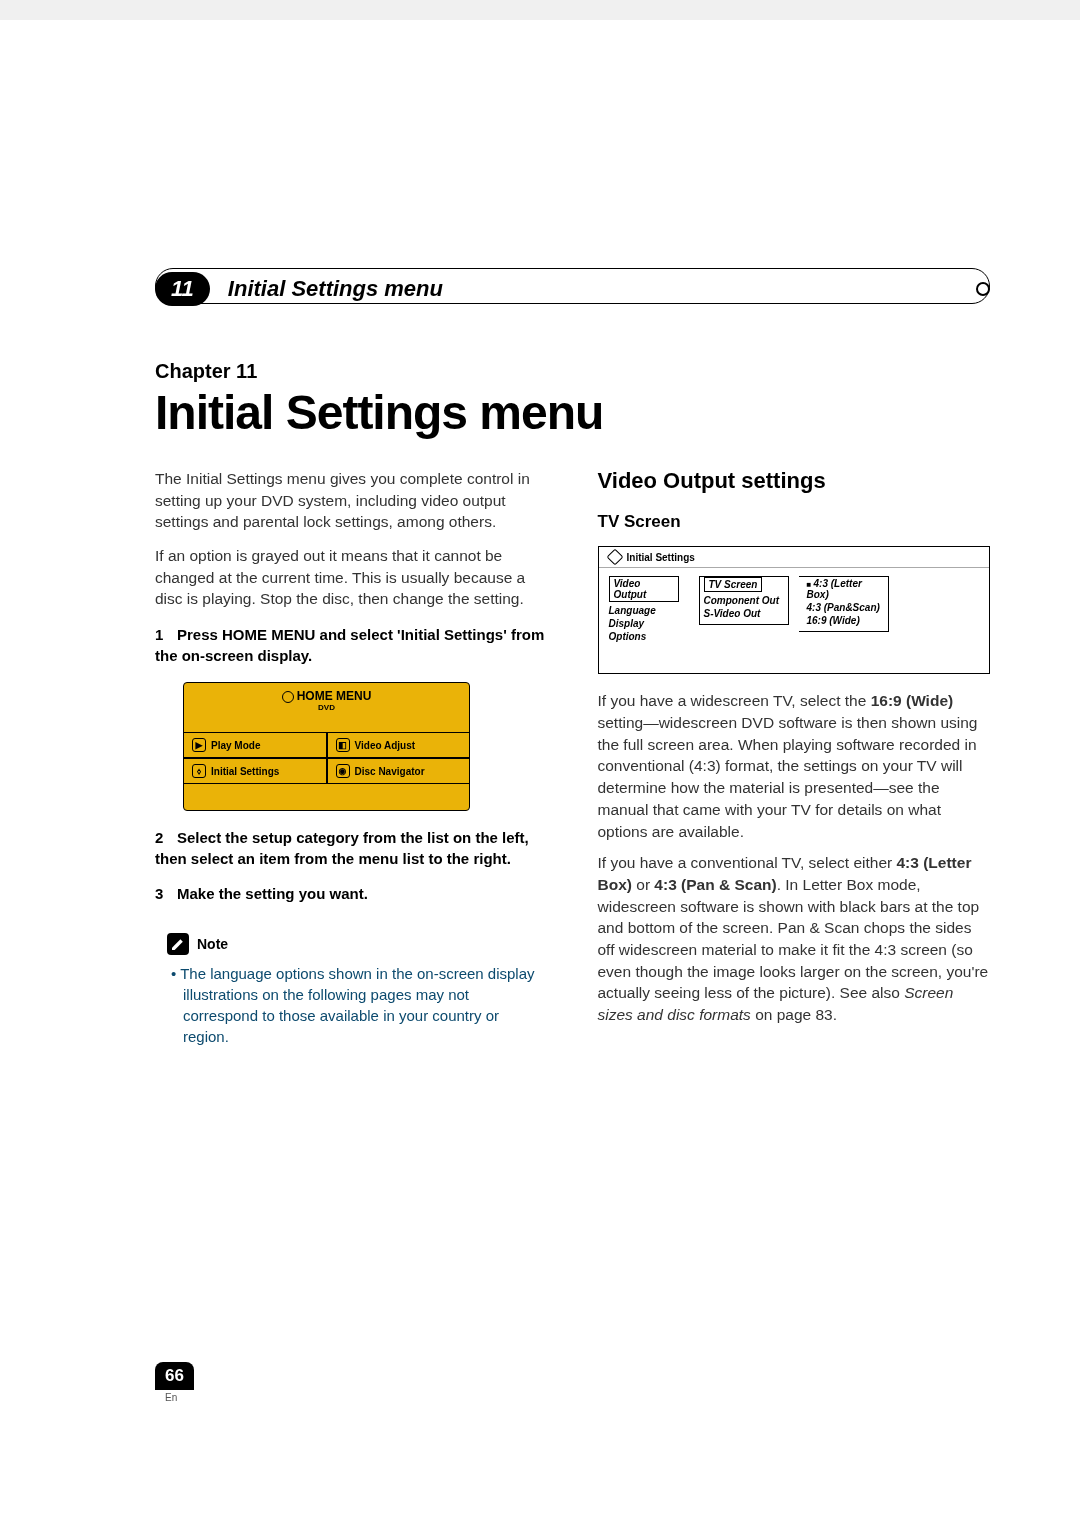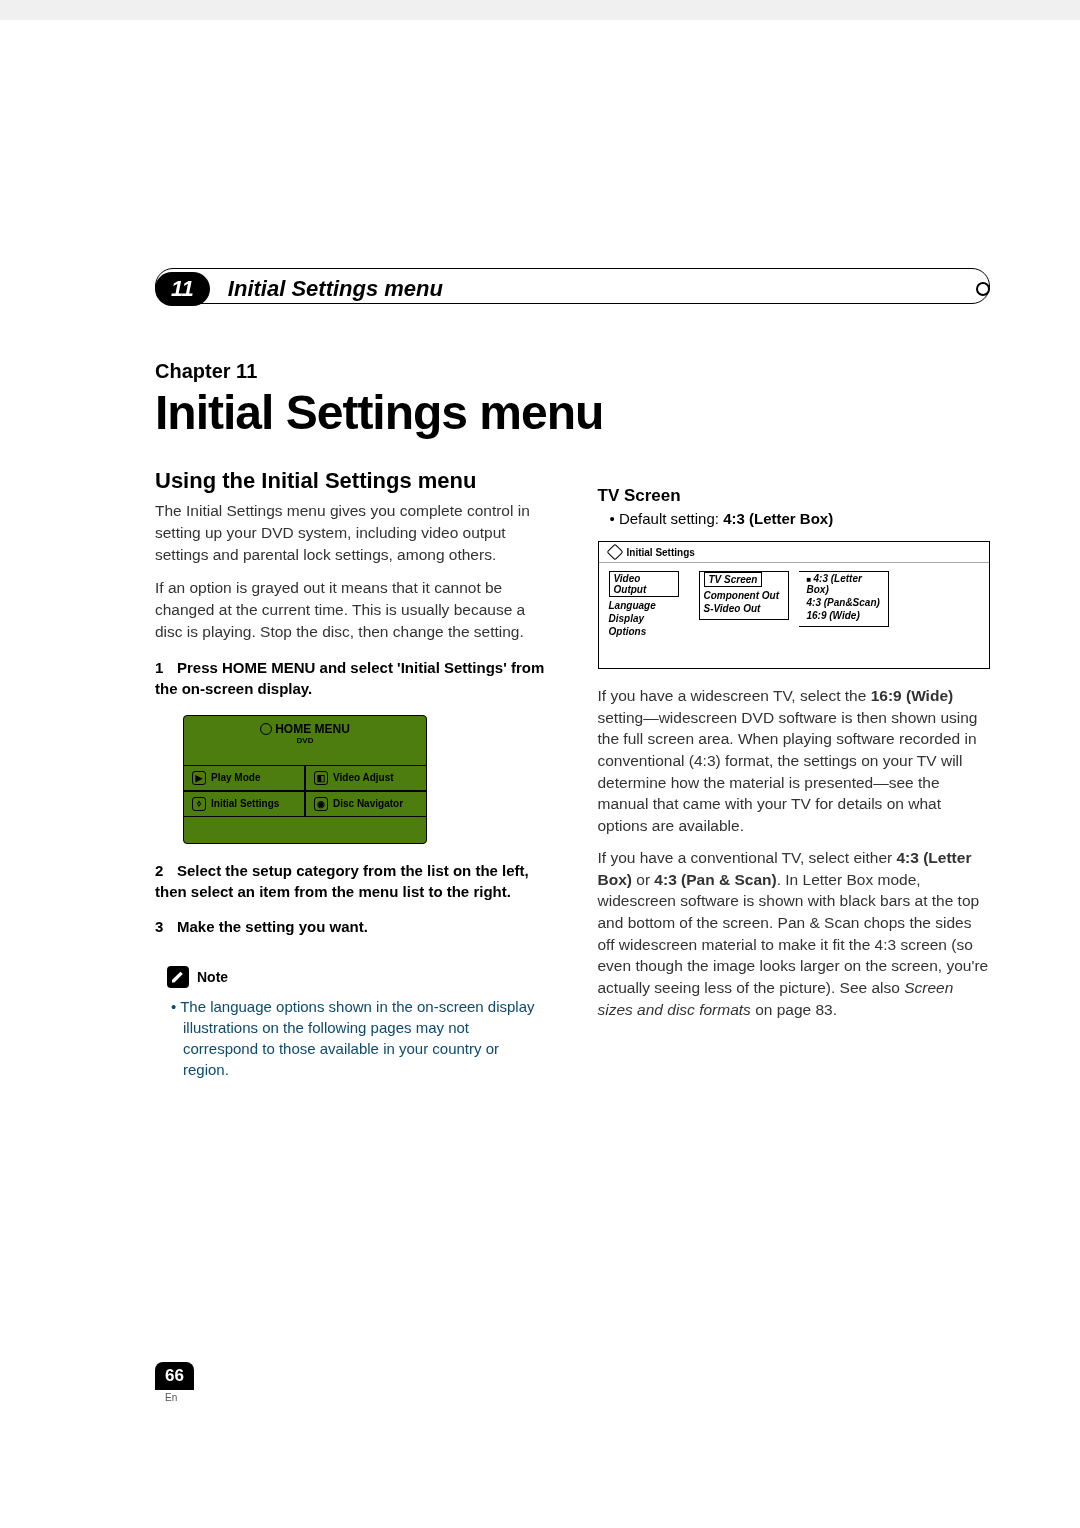--- a/index.html
+++ b/index.html
@@ -13,21 +13,21 @@
 .content { margin-top: 80px; padding-left: 65px; }
 .chapter-label { font-size: 20px; font-weight: bold; }
 .main-title { font-size: 48px; font-weight: 900; margin-top: 2px; letter-spacing: -1px; }
 .two-col { display: flex; gap: 50px; margin-top: 28px; }
 .col { width: 50%; }
 .h2 { font-size: 22px; font-weight: 900; margin-bottom: 6px; line-height: 1.2; }
 .body-text { font-size: 15.5px; line-height: 1.4; color: #333; }
 .body-text + .body-text { margin-top: 12px; }
 .step { font-size: 15px; font-weight: bold; margin-top: 14px; line-height: 1.4; }
 .step-num { display: inline-block; width: 22px; }
-.home-menu { border: 1.5px solid #000; border-radius: 4px; background: #4d7c0f; width: 244px; margin: 16px 0 16px 28px; padding: 0 0 26px 0; }
+.home-menu { border: 1.5px solid #000; border-radius: 4px; background: #eab308; width: 287px; margin: 16px 0 16px 28px; padding: 0 0 26px 0; }
 .hm-title { text-align: center; font-weight: bold; font-size: 12px; padding: 6px 0 0 0; }
 .hm-sub { text-align: center; font-size: 8px; font-weight: bold; padding-bottom: 20px; }
 .hm-row { display: flex; }
 .hm-cell { flex: 1; border: 1px solid #000; padding: 5px 8px; font-size: 10px; font-weight: bold; display: flex; align-items: center; gap: 5px; }
 .hm-icon { width: 14px; height: 14px; border: 1.5px solid #000; border-radius: 3px; display: flex; align-items: center; justify-content: center; font-size: 9px; }
 .hm-cell:first-child { border-left: none; }
 .hm-cell:last-child { border-right: none; }
 .note-row { display: flex; align-items: center; gap: 8px; margin-top: 29px; margin-left: 12px; }
 .note-icon { width: 22px; height: 22px; background: #000; border-radius: 4px; display: flex; align-items: center; justify-content: center; }
 .note-pencil { width: 12px; height: 12px; background: #fff; clip-path: polygon(0 80%, 70% 10%, 90% 30%, 20% 100%, 0 100%); }
@@ -66,21 +66,20 @@
     <div class="header-circle"></div>
   </div>
 
   <div class="content">
     <div class="chapter-label">Chapter 11</div>
     <div class="main-title">Initial Settings menu</div>
 
     <div class="two-col">
 
       <div class="col">
-        <div class="h2">Using the Initial Settings menu</div>
         <div class="body-text">The Initial Settings menu gives you complete control in setting up your DVD system, including video output settings and parental lock settings, among others.</div>
         <div class="body-text">If an option is grayed out it means that it cannot be changed at the current time. This is usually because a disc is playing. Stop the disc, then change the setting.</div>
 
         <div class="step">
           <span class="step-num">1</span><span>Press HOME MENU and select 'Initial Settings' from the on-screen display.</span>
         </div>
 
         <div class="home-menu">
           <div class="hm-title">
             <span style="display:inline-block;width:12px;height:12px;border:1.5px solid #000;border-radius:50%;vertical-align:middle;margin-right:3px"></span><span>HOME MENU</span>
@@ -118,24 +117,22 @@
         <div class="note-row">
           <div class="note-icon">
               <div class="note-pencil"></div>
             </div>
           <div class="note-label">Note</div>
         </div>
         <div class="bullet-text">• The language options shown in the on-screen display illustrations on the following pages may not correspond to those available in your country or region.</div>
       </div>
 
       <div class="col">
+        <div class="h2">Video Output settings</div>
         <div class="h3">TV Screen</div>
-        <div class="default-line">
-          <span>• Default setting: </span><b>4:3 (Letter Box)</b>
-        </div>
 
         <div class="settings-box">
           <div class="sb-header">
             <span class="sb-gear"></span>
             <span>Initial Settings</span>
           </div>
           <div class="sb-body">
             <div class="sb-col sb-col1">
               <div class="sb-line-wrap">Video Output</div>
               <div class="sb-item">Language</div>

